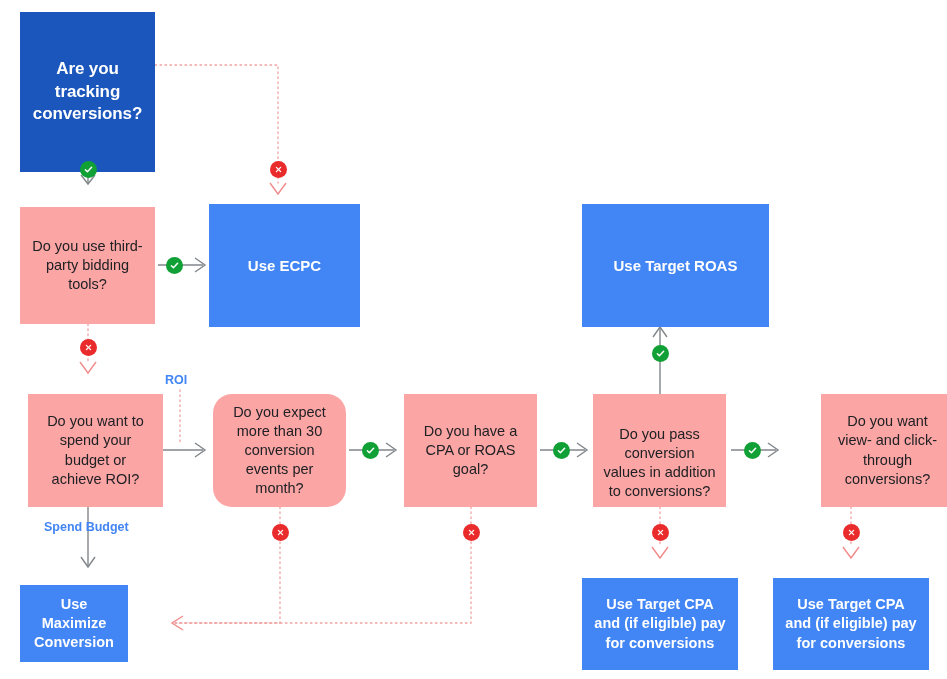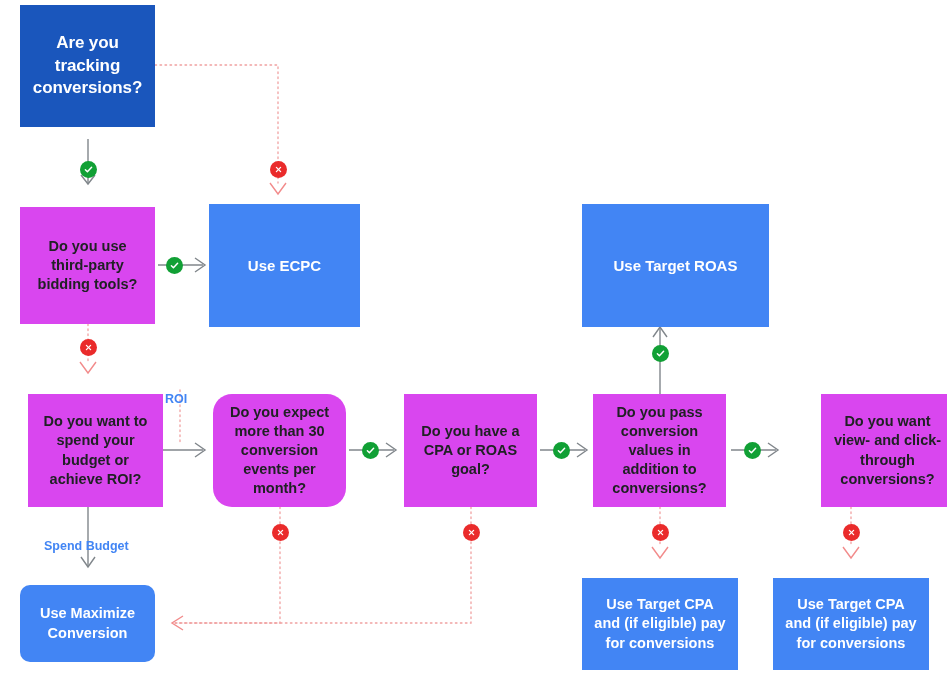--- a/index.html
+++ b/index.html
@@ -14,31 +14,30 @@
   .node{
     position:absolute;display:flex;align-items:center;justify-content:center;
     text-align:center;box-sizing:border-box;padding:6px 10px;
     line-height:1.32;
   }
   .node-start{
     background:#1A56BC;color:#ffffff;font-weight:bold;font-size:17px;
     letter-spacing:-0.1px;
   }
   .node-question{
-    background:#d946ef;color:#202124;font-size:14.5px;font-weight:700;
+    background:#fca5a5;color:#202124;font-size:14.5px;font-weight:400;
   }
   .node-action{
     background:#4285F4;color:#ffffff;font-weight:bold;font-size:14.5px;
   }
   .node-action.big{font-size:15px;}
 
   .edge-label{
     position:absolute;color:#4285F4;font-size:12.5px;font-weight:bold;
     white-space:nowrap;
-    margin-top:19px;
   }
 
   .badge{
     position:absolute;width:17px;height:17px;border-radius:50%;
     display:flex;align-items:center;justify-content:center;
     box-sizing:border-box;
   }
   .badge svg{display:block;}
   .badge-yes{background:#11A035;}
   .badge-no{background:#EA2B2B;}
@@ -121,48 +120,48 @@
       <polyline points="652,547 660,558 668,547" fill="none" stroke="#F28B8B" stroke-width="1.4"></polyline>
     </g>
 
     <g>
       <line x1="851" y1="507" x2="851" y2="547" stroke="#F0A0A0" stroke-width="1.3" stroke-dasharray="1.6 3.4" stroke-linecap="round"></line>
       <polyline points="843,547 851,558 859,547" fill="none" stroke="#F28B8B" stroke-width="1.4"></polyline>
     </g>
   </svg>
 
   <div id="nodes-layer">
-      <div class="node node-start" style="left: 20px; top: 5px; width: 135px; height: 122px;">
+      <div class="node node-start" style="left: 20px; top: 12px; width: 135px; height: 160px;">
         <span>Are you tracking conversions?</span>
       </div>
       <div class="node node-question" style="left: 20px; top: 207px; width: 135px; height: 117px;">
         <span>Do you use third-party bidding tools?</span>
       </div>
       <div class="node node-action big" style="left: 209px; top: 204px; width: 151px; height: 123px;">
         <span>Use ECPC</span>
       </div>
       <div class="node node-action big" style="left: 582px; top: 204px; width: 187px; height: 123px;">
         <span>Use Target ROAS</span>
       </div>
       <div class="node node-question" style="left: 28px; top: 394px; width: 135px; height: 113px; align-items: center;">
         <span>Do you want to spend your budget or achieve ROI?</span>
       </div>
       <div class="node node-question" style="left: 213px; top: 394px; width: 133px; height: 113px; border-radius: 19px;">
         <span>Do you expect more than 30 conversion events per month?</span>
       </div>
       <div class="node node-question" style="left: 404px; top: 394px; width: 133px; height: 113px;">
         <span>Do you have a CPA or ROAS goal?</span>
       </div>
-      <div class="node node-question" style="left: 593px; top: 394px; width: 133px; height: 113px;">
+      <div class="node node-question" style="left: 593px; top: 394px; width: 133px; height: 113px; align-items: flex-end;">
         <span>Do you pass conversion values in addition to conversions?</span>
       </div>
       <div class="node node-question" style="left: 784px; top: 394px; width: 133px; height: 113px; margin-left: 37px;">
         <span>Do you want view- and click-through conversions?</span>
       </div>
-      <div class="node node-action" style="left: 20px; top: 585px; width: 135px; height: 77px; border-radius: 10px;">
+      <div class="node node-action" style="left: 20px; top: 585px; width: 108px; height: 77px;">
         <span>Use Maximize Conversion</span>
       </div>
       <div class="node node-action" style="left: 582px; top: 578px; width: 156px; height: 92px;">
         <span>Use Target CPA and (if eligible) pay for conversions</span>
       </div>
       <div class="node node-action" style="left: 773px; top: 578px; width: 156px; height: 92px;">
         <span>Use Target CPA and (if eligible) pay for conversions</span>
       </div>
     </div>
   <div id="labels-layer">

